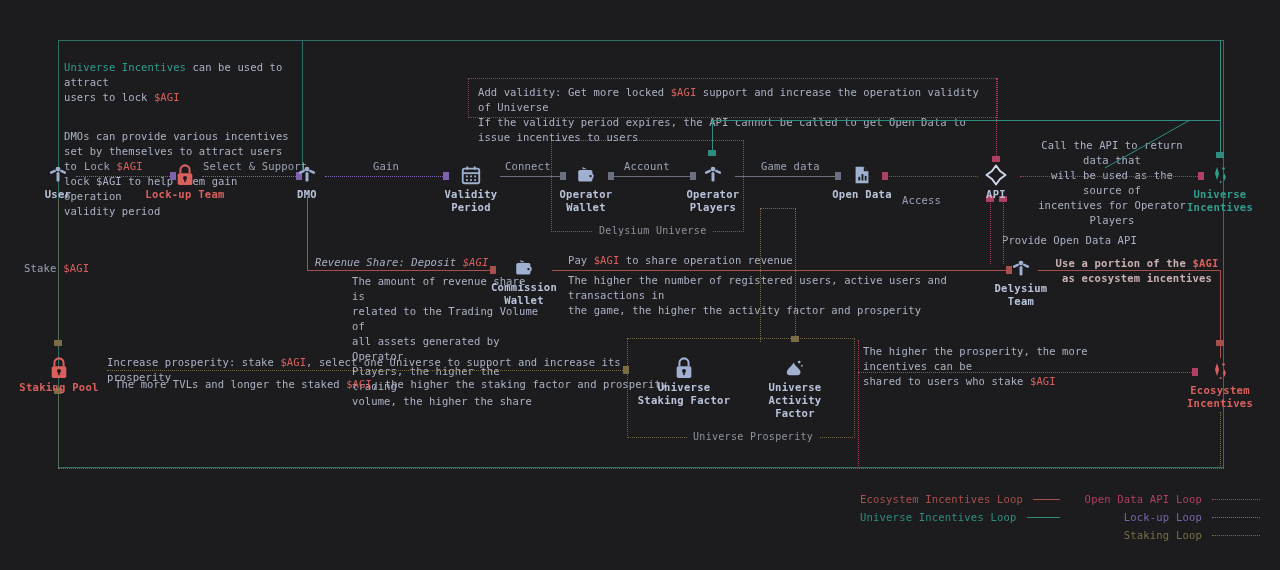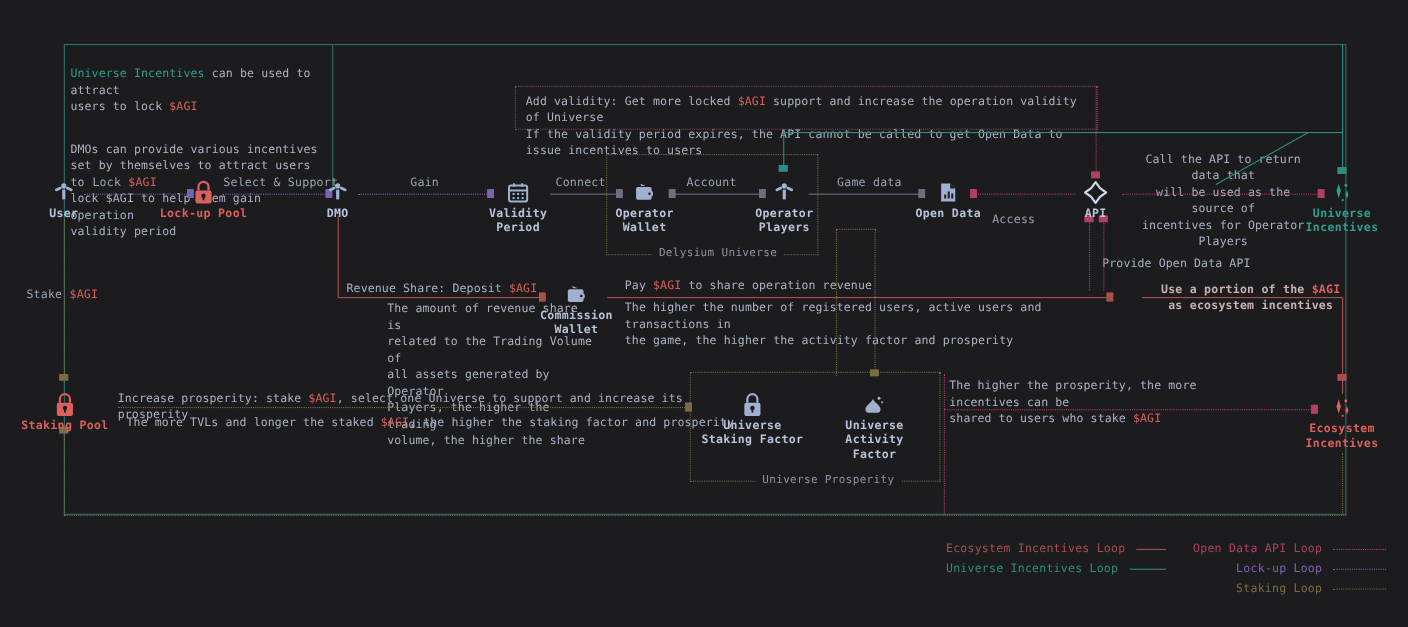--- a/index.html
+++ b/index.html
@@ -124,21 +124,21 @@
   <div class="abs note" style="left:478px; top:85px; width:520px;">Add validity: Get more locked <span class="agi"><span class="agi">$AGI</span></span> support and increase the operation validity of Universe
 If the validity period expires, the API cannot be called to get Open Data to issue incentives to users</div>
 
   <div class="abs note" style="left:1032px; top:138px; width:160px; text-align:center;">Call the API to return data that
 will be used as the source of
 incentives for Operator Players</div>
 
 
   <div class="abs note" style="left:1002px; top:233px; width:170px;">Provide Open Data API</div>
 
-  <div class="abs note" style="left:315px; top:255px; width:220px;">Revenue Share: Deposit <span class="agi"><span class="agi">$AGI</span></span></div>
+  <div class="abs note" style="left:315px; top:255px; width:220px;font-style:italic;">Revenue Share: Deposit <span class="agi"><span class="agi">$AGI</span></span></div>
   <div class="abs note" style="left:315px; top:274px; width:190px;margin-left:37px;">The amount of revenue share is
 related to the Trading Volume of
 all assets generated by Operator
 Players, the higher the trading
 volume, the higher the share</div>
 
   <div class="abs note" style="left:568px; top:253px; width:320px;">Pay <span class="agi"><span class="agi">$AGI</span></span> to share operation revenue</div>
   <div class="abs note" style="left:568px; top:273px; width:430px;">The higher the number of registered users, active users and transactions in
 the game, the higher the activity factor and prosperity</div>
 
@@ -251,21 +251,21 @@
 
   <div class="node" style="left:185px; top:162px;">
     <div class="ico">
       <svg width="22" height="24" viewBox="0 0 24 26" fill="none">
           <path d="M7 11V7.5a5 5 0 0 1 10 0V11" stroke="#d9605d" stroke-width="2.2"></path>
           <rect x="4" y="11" width="16" height="13" rx="2" fill="#d9605d"></rect>
           <circle cx="12" cy="16.2" r="2.2" fill="#1c1c1e"></circle>
           <rect x="11.1" y="16.5" width="1.8" height="4.2" fill="#1c1c1e"></rect>
         </svg>
     </div>
-    <div class="nodelabel red">Lock-up Pool</div>
+    <div class="nodelabel red">Lock-up Team</div>
   </div>
 
   <div class="node" style="left:307px; top:162px;">
     <div class="ico">
       <svg width="22" height="22" viewBox="0 0 24 24" fill="#9fb0d0">
           <circle cx="12" cy="5.5" r="2.6"></circle>
           <rect x="10.4" y="9" width="3.2" height="10" rx="1"></rect>
           <rect x="3" y="7.2" width="7" height="2.6" rx="1.2" transform="rotate(-25 6.5 8.5)"></rect>
           <rect x="14" y="7.2" width="7" height="2.6" rx="1.2" transform="rotate(25 17.5 8.5)"></rect>
         </svg>
@@ -358,20 +358,32 @@
           <path d="M8 3.2l5.2 2.4H8.4z"></path>
           <rect x="3.5" y="6.6" width="15.5" height="12.6" rx="1.8"></rect>
           <rect x="13.5" y="10.6" width="6.8" height="5.2" rx="1.6" fill="#9fb0d0"></rect>
           <circle cx="16.9" cy="13.2" r="1.3" fill="#1c1c1e"></circle>
         </svg>
     </div>
     <div class="nodelabel" style="white-space:pre-line">Commission
 Wallet</div>
   </div>
 
+  <div class="node" style="left:1021px; top:256px;">
+    <div class="ico">
+      <svg width="22" height="22" viewBox="0 0 24 24" fill="#9fb0d0">
+          <circle cx="12" cy="5.5" r="2.6"></circle>
+          <rect x="10.4" y="9" width="3.2" height="10" rx="1"></rect>
+          <rect x="3" y="7.2" width="7" height="2.6" rx="1.2" transform="rotate(-25 6.5 8.5)"></rect>
+          <rect x="14" y="7.2" width="7" height="2.6" rx="1.2" transform="rotate(25 17.5 8.5)"></rect>
+        </svg>
+    </div>
+    <div class="nodelabel" style="white-space:pre-line">Delysium
+Team</div>
+  </div>
 
   <div class="node" style="left:59px; top:355px;">
     <div class="ico">
       <svg width="22" height="24" viewBox="0 0 24 26" fill="none">
           <path d="M7 11V7.5a5 5 0 0 1 10 0V11" stroke="#d9605d" stroke-width="2.2"></path>
           <rect x="4" y="11" width="16" height="13" rx="2" fill="#d9605d"></rect>
           <circle cx="12" cy="16.2" r="2.2" fill="#1c1c1e"></circle>
           <rect x="11.1" y="16.5" width="1.8" height="4.2" fill="#1c1c1e"></rect>
         </svg>
     </div>

